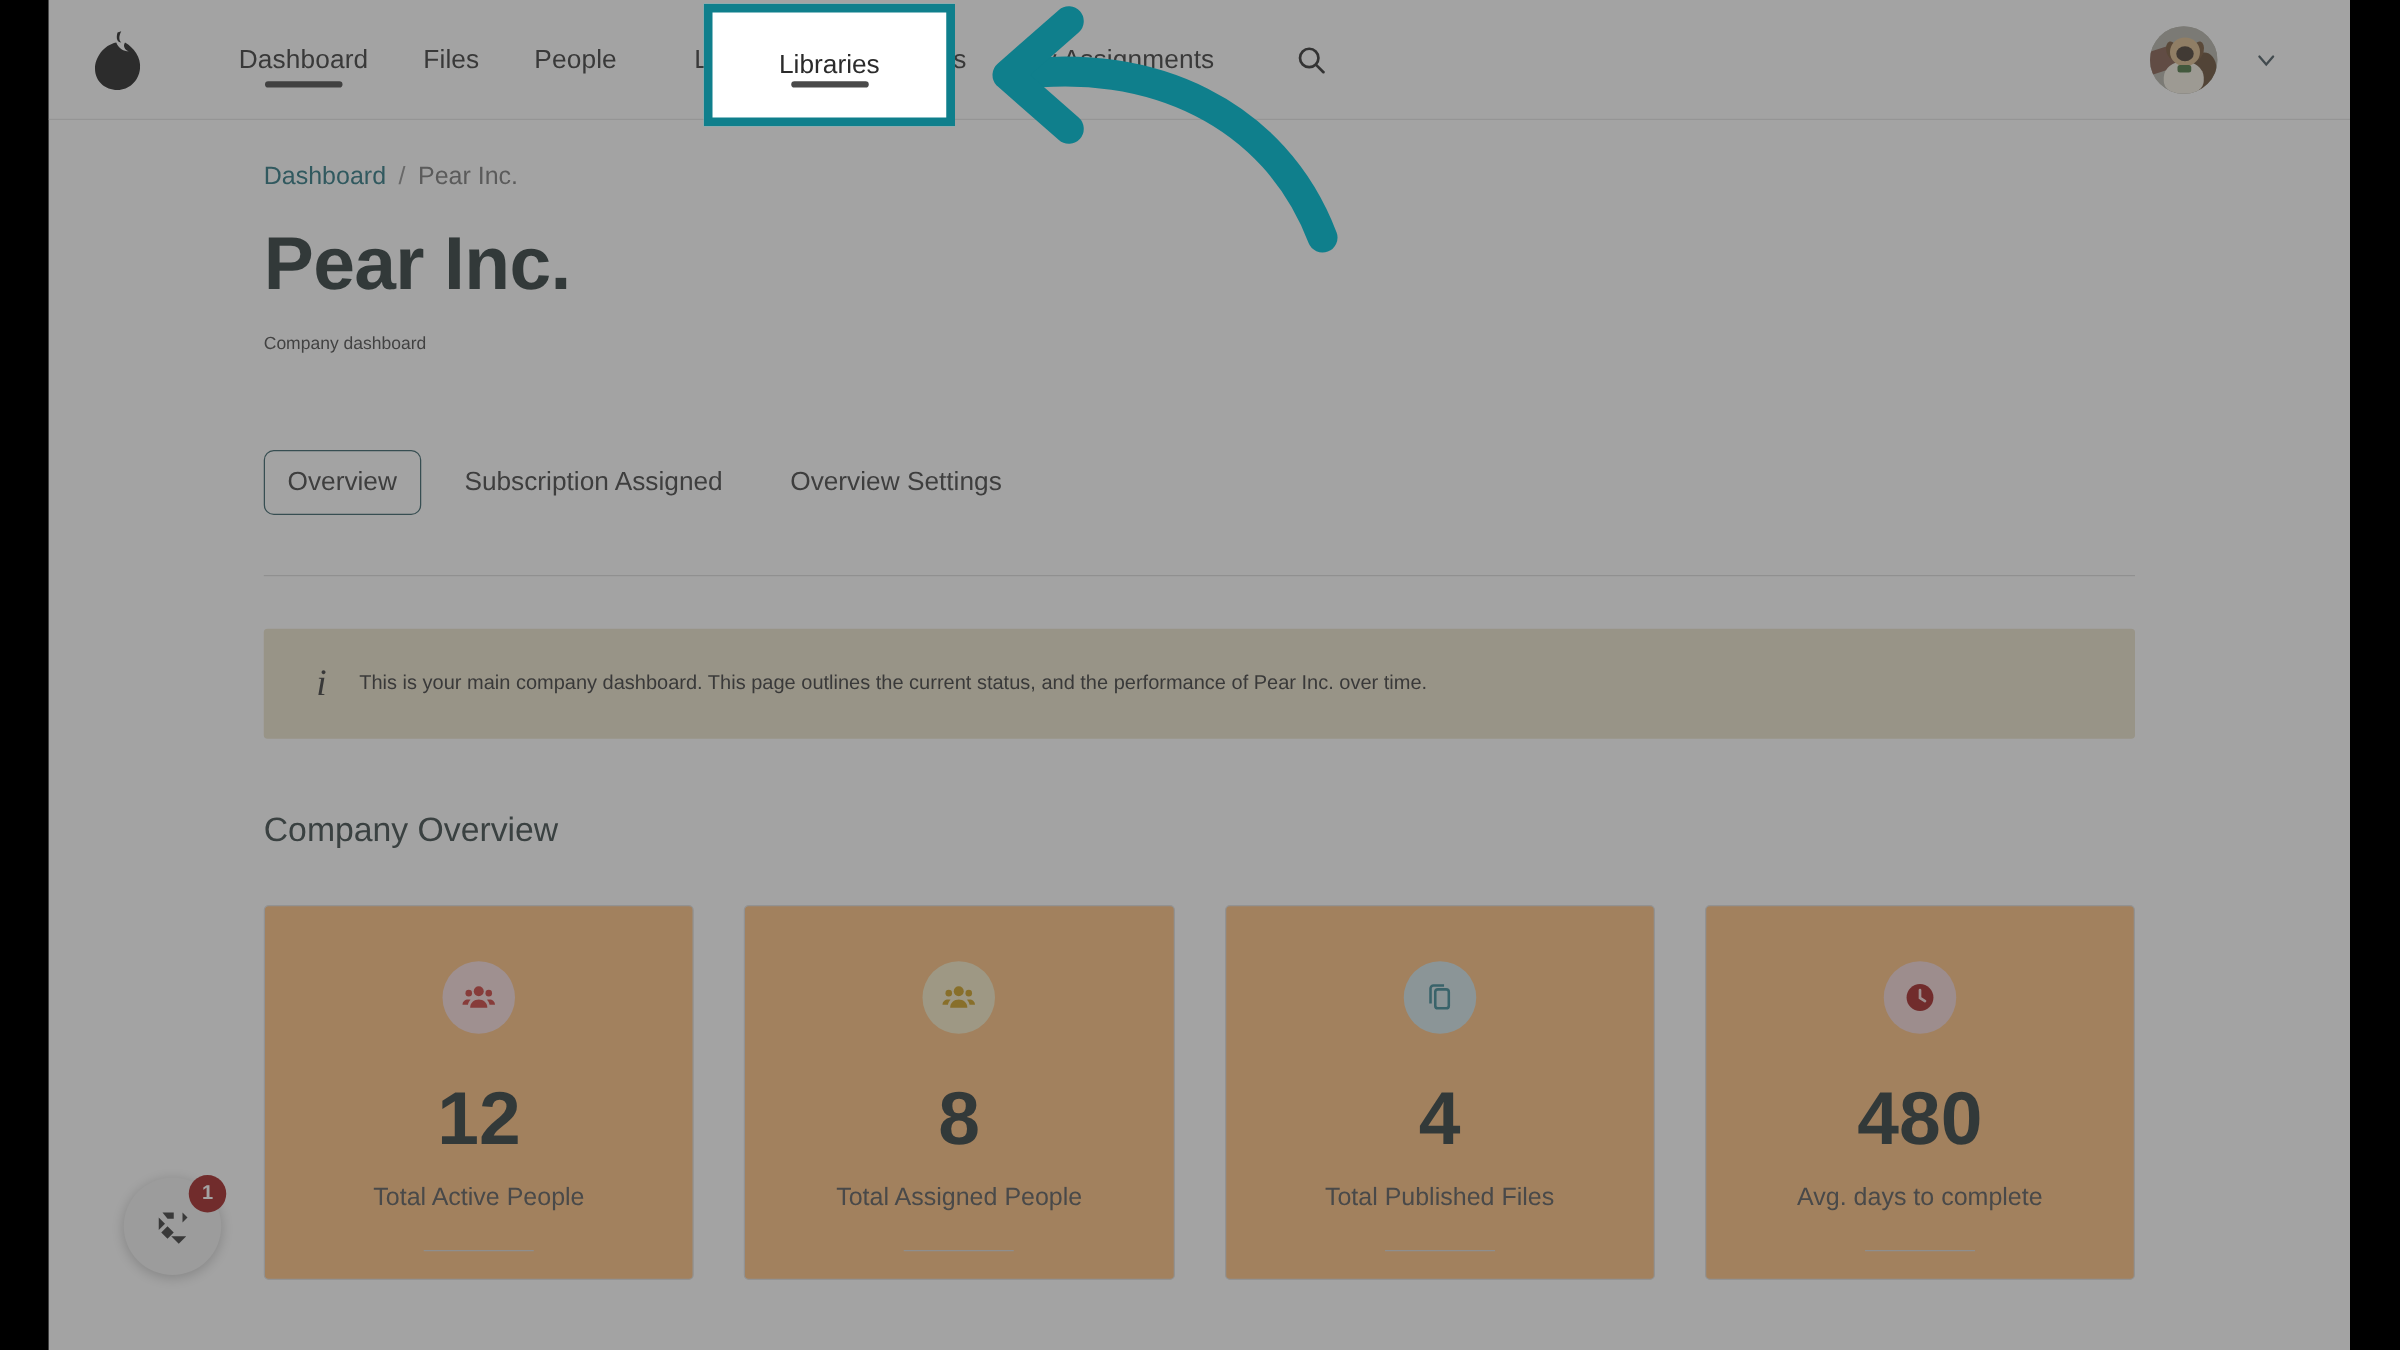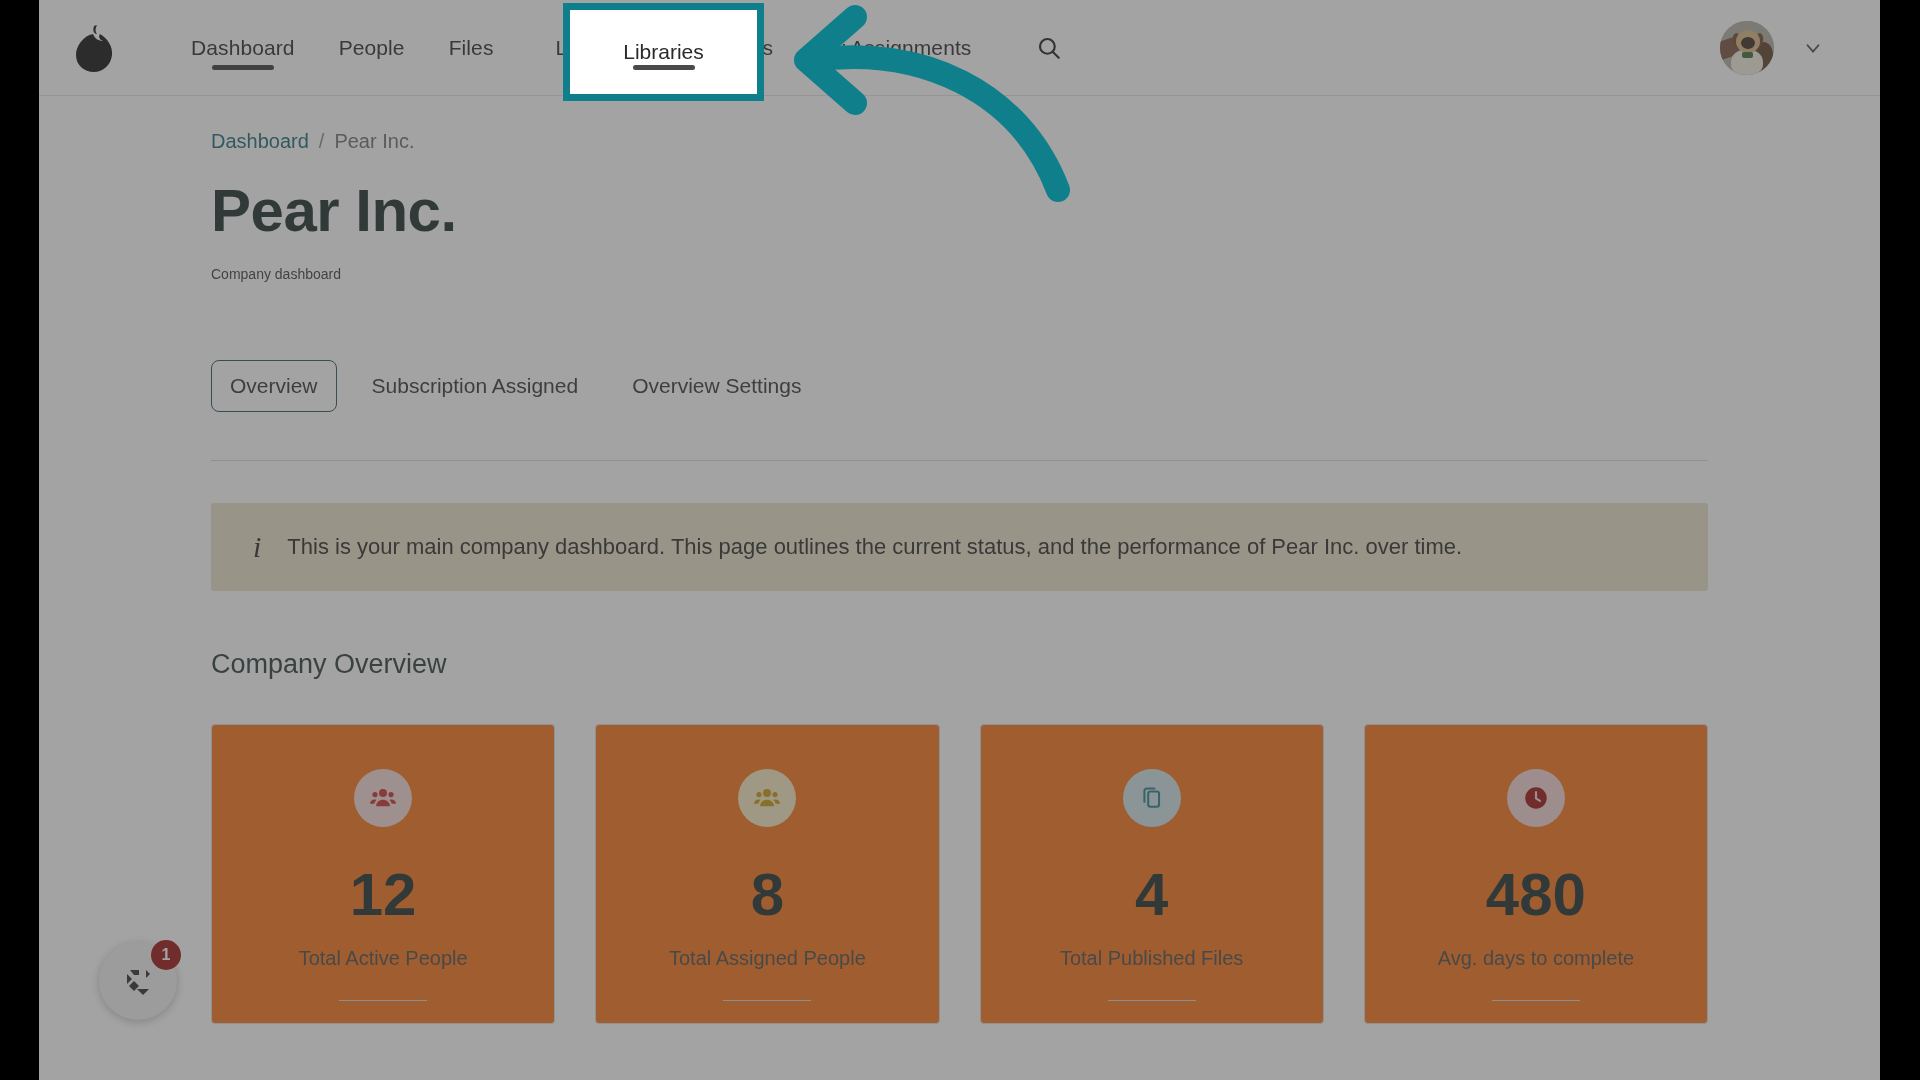--- a/index.html
+++ b/index.html
@@ -80,27 +80,27 @@
   }
   .tab.selected { border-color:#27555c; }
 
   .hr { height:1px; background:#d9d9d9; margin-top:48px; }
 
   .infobox {
     margin-top:42px; background:#e9e0c6; border-radius:3px;
     min-height:88px; display:flex; align-items:center; gap:26px; padding:0 42px;
   }
   .infobox .i-icon { font-family:"Liberation Serif", serif; font-style:italic; font-size:30px; color:#2b2b2b; }
-  .infobox .i-text { font-size:22px; color:#2b2b2b; }
+  .infobox .i-text { font-size:16px; color:#2b2b2b; }
 
   .section-title { font-size:27px; color:#2c3a3a; margin-top:58px; }
 
   .cards { display:grid; grid-template-columns:repeat(4,1fr); gap:40px; margin-top:44px; }
   .card {
-    border:1px solid #dddddd; border-radius:4px; background:#f97316;
+    border:1px solid #dddddd; border-radius:4px; background:#fdba74;
     padding:44px 20px 0; height:300px; text-align:center;
   }
   .card .ico {
     width:58px; height:58px; border-radius:50%; margin:0 auto;
     display:flex; align-items:center; justify-content:center;
   }
   .card .value { font-size:60px; font-weight:700; color:#1d2b2b; margin-top:38px; line-height:1; }
   .card .label { font-size:20px; color:#4a4a4a; margin-top:22px; }
   .card .rule { width:88px; height:1px; background:#d4d4d4; margin:30px auto 0; }
 
@@ -148,25 +148,25 @@
           <path d="M27 12 C34 16 40 24 39 33 C38 43 30 50 21 50 C11 50 3 43 3 33 C3 24 10 14 20 12 C22 17 26 19 30 19 C27 18 25 15 27 12 Z" fill="#111"></path>
         </svg>
       </div>
 
       <div class="navitems">
         <div class="navitem active">
           <span class="label">Dashboard</span>
           <span class="activebar"></span>
         </div>
         <div class="navitem">
+          <span class="label">Files</span>
+
+        </div>
+        <div class="navitem">
           <span class="label">People</span>
-
-        </div>
-        <div class="navitem">
-          <span class="label">Files</span>
 
         </div>
         <div class="navitem" style="padding:0 40px;">
           <span class="label">Libraries</span>
 
         </div>
         <div class="navitem">
           <span class="label">Reports</span>
 
         </div>

